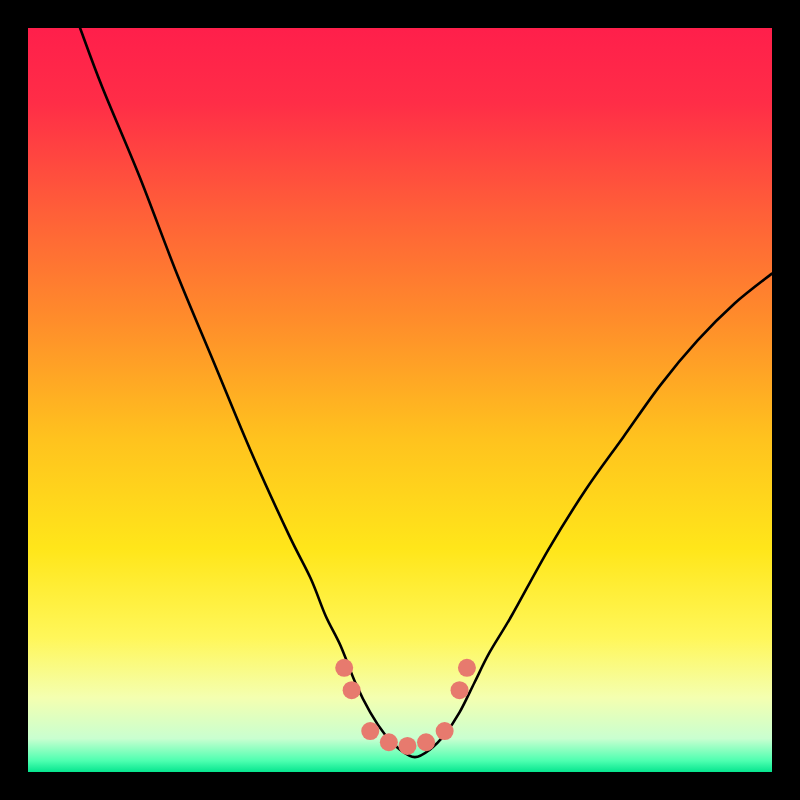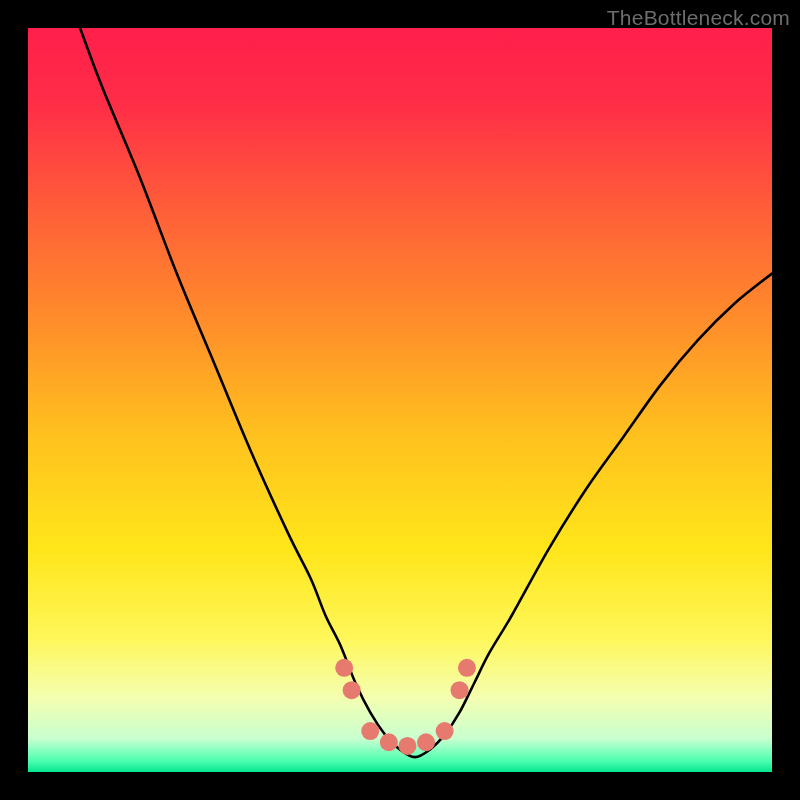--- a/index.html
+++ b/index.html
@@ -77,14 +77,13 @@
           <circle cx="342.24" cy="703.08" r="9" fill="#e77a6e"></circle>
           <circle cx="360.84" cy="714.24" r="9" fill="#e77a6e"></circle>
           <circle cx="379.44" cy="717.96" r="9" fill="#e77a6e"></circle>
           <circle cx="398.04" cy="714.24" r="9" fill="#e77a6e"></circle>
           <circle cx="416.64000000000004" cy="703.08" r="9" fill="#e77a6e"></circle>
           <circle cx="431.52" cy="662.16" r="9" fill="#e77a6e"></circle>
           <circle cx="438.96" cy="639.84" r="9" fill="#e77a6e"></circle>
         </g>
     </svg>
   </div>
-  <div class="watermark">TheBottleneck.com</div>
 </div>
 
 </body></html>

